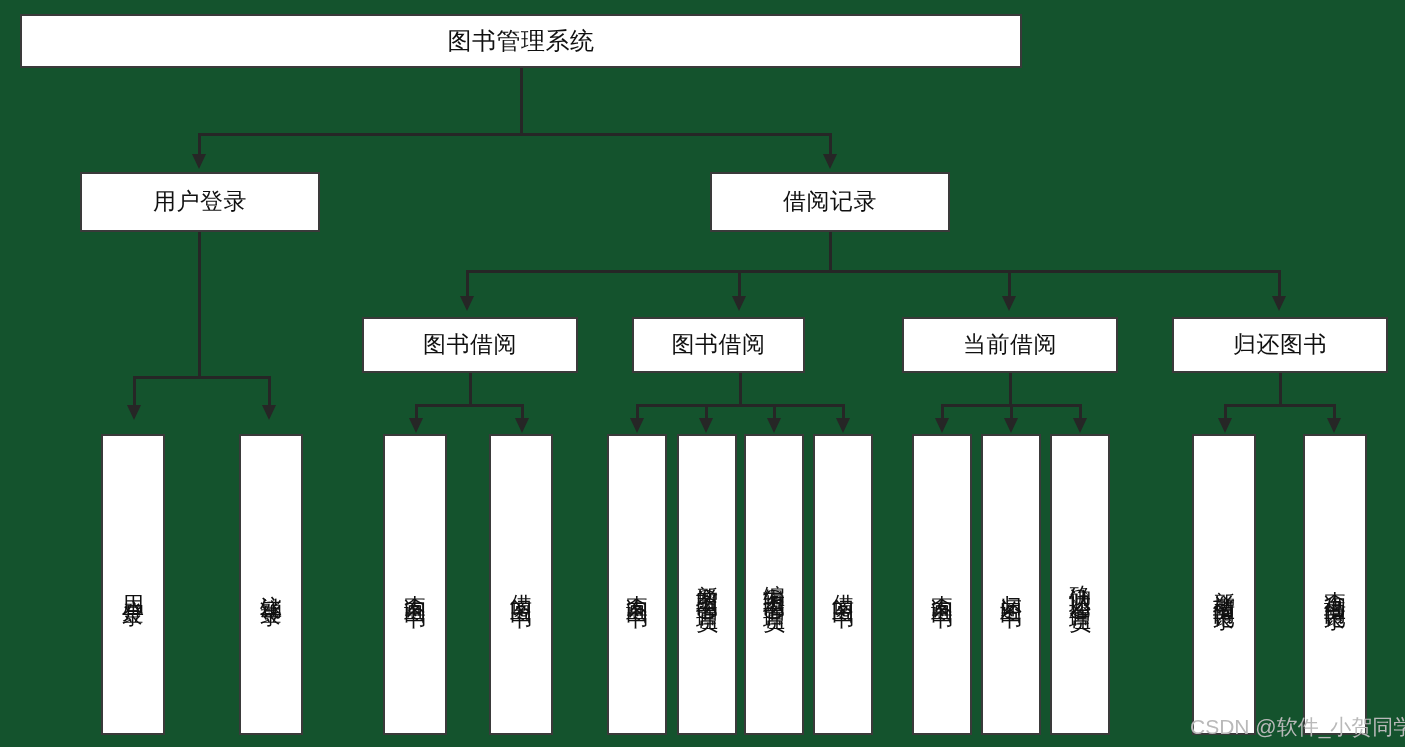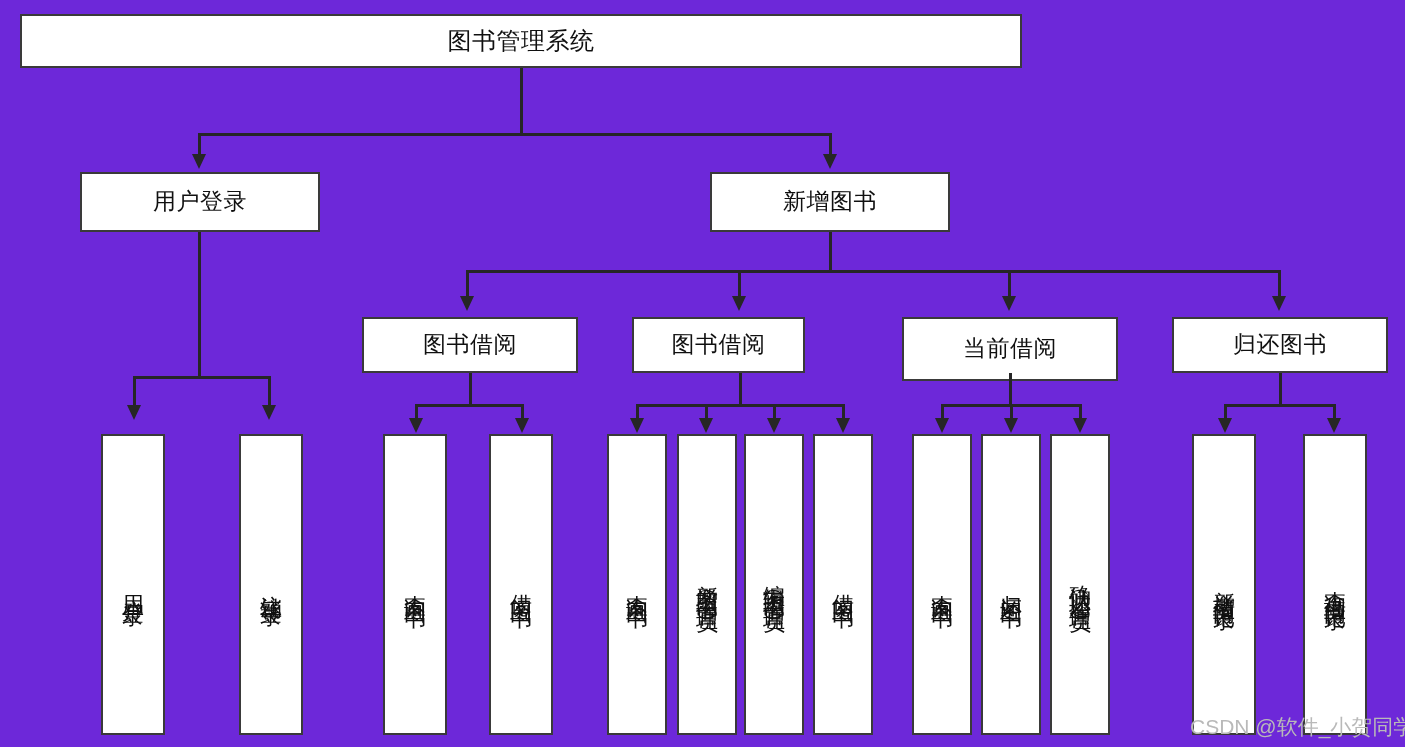--- a/index.html
+++ b/index.html
@@ -5,21 +5,21 @@
 <style>
   html,body{margin:0;padding:0;background:#ffffff;}
   body{
     font-family:"Liberation Sans","DejaVu Sans",sans-serif;
     color:#1a1a1a;
   }
   #canvas{
     position:relative;
     width:1405px;
     height:747px;
-    background:#6d28d9;
+    background:#14532d;
     overflow:hidden;
   }
   
   .node{
     position:absolute;
     box-sizing:border-box;
     background:#ffffff;
     border:2.5px solid #3a3a3a;
     display:flex;
     align-items:center;
@@ -84,21 +84,21 @@
   <div class="ln v" style="left:520px;top:68px;height:66px;"></div>
 
   <div class="ln h" style="left:198px;top:133px;width:634px;"></div>
 
   <div class="ln v" style="left:198px;top:133px;height:23px;"></div>
   <div class="arrow" style="left:192px;top:154px;"></div>
   <div class="ln v" style="left:829px;top:133px;height:23px;"></div>
   <div class="arrow" style="left:823px;top:154px;"></div>
 
   <div class="node h" style="left:80px;top:172px;width:240px;height:60px;">用户登录</div>
-  <div class="node h" style="left:710px;top:172px;width:240px;height:60px;">新增图书</div>
+  <div class="node h" style="left:710px;top:172px;width:240px;height:60px;">借阅记录</div>
 
   <div class="ln v" style="left:198px;top:232px;height:146px;"></div>
   <div class="ln h" style="left:133px;top:376px;width:137px;"></div>
   <div class="ln v" style="left:133px;top:376px;height:31px;"></div>
   <div class="arrow" style="left:127px;top:405px;"></div>
   <div class="ln v" style="left:268px;top:376px;height:31px;"></div>
   <div class="arrow" style="left:262px;top:405px;"></div>
 
   <div class="ln v" style="left:829px;top:232px;height:40px;"></div>
   <div class="ln h" style="left:466px;top:270px;width:814px;"></div>
@@ -106,21 +106,21 @@
   <div class="arrow" style="left:460px;top:296px;"></div>
   <div class="ln v" style="left:738px;top:270px;height:28px;"></div>
   <div class="arrow" style="left:732px;top:296px;"></div>
   <div class="ln v" style="left:1008px;top:270px;height:28px;"></div>
   <div class="arrow" style="left:1002px;top:296px;"></div>
   <div class="ln v" style="left:1278px;top:270px;height:28px;"></div>
   <div class="arrow" style="left:1272px;top:296px;"></div>
 
   <div class="node h" style="left:362px;top:317px;width:216px;height:56px;">图书借阅</div>
   <div class="node h" style="left:632px;top:317px;width:173px;height:56px;">图书借阅</div>
-  <div class="node h" style="left:902px;top:317px;width:216px;height:64px;">当前借阅</div>
+  <div class="node h" style="left:902px;top:317px;width:216px;height:56px;">当前借阅</div>
   <div class="node h" style="left:1172px;top:317px;width:216px;height:56px;">归还图书</div>
 
   <div class="ln v" style="left:469px;top:373px;height:33px;"></div>
   <div class="ln h" style="left:415px;top:404px;width:108px;"></div>
   <div class="ln v" style="left:415px;top:404px;height:16px;"></div>
   <div class="arrow" style="left:409px;top:418px;"></div>
   <div class="ln v" style="left:521px;top:404px;height:16px;"></div>
   <div class="arrow" style="left:515px;top:418px;"></div>
 
   <div class="ln v" style="left:739px;top:373px;height:33px;"></div>

